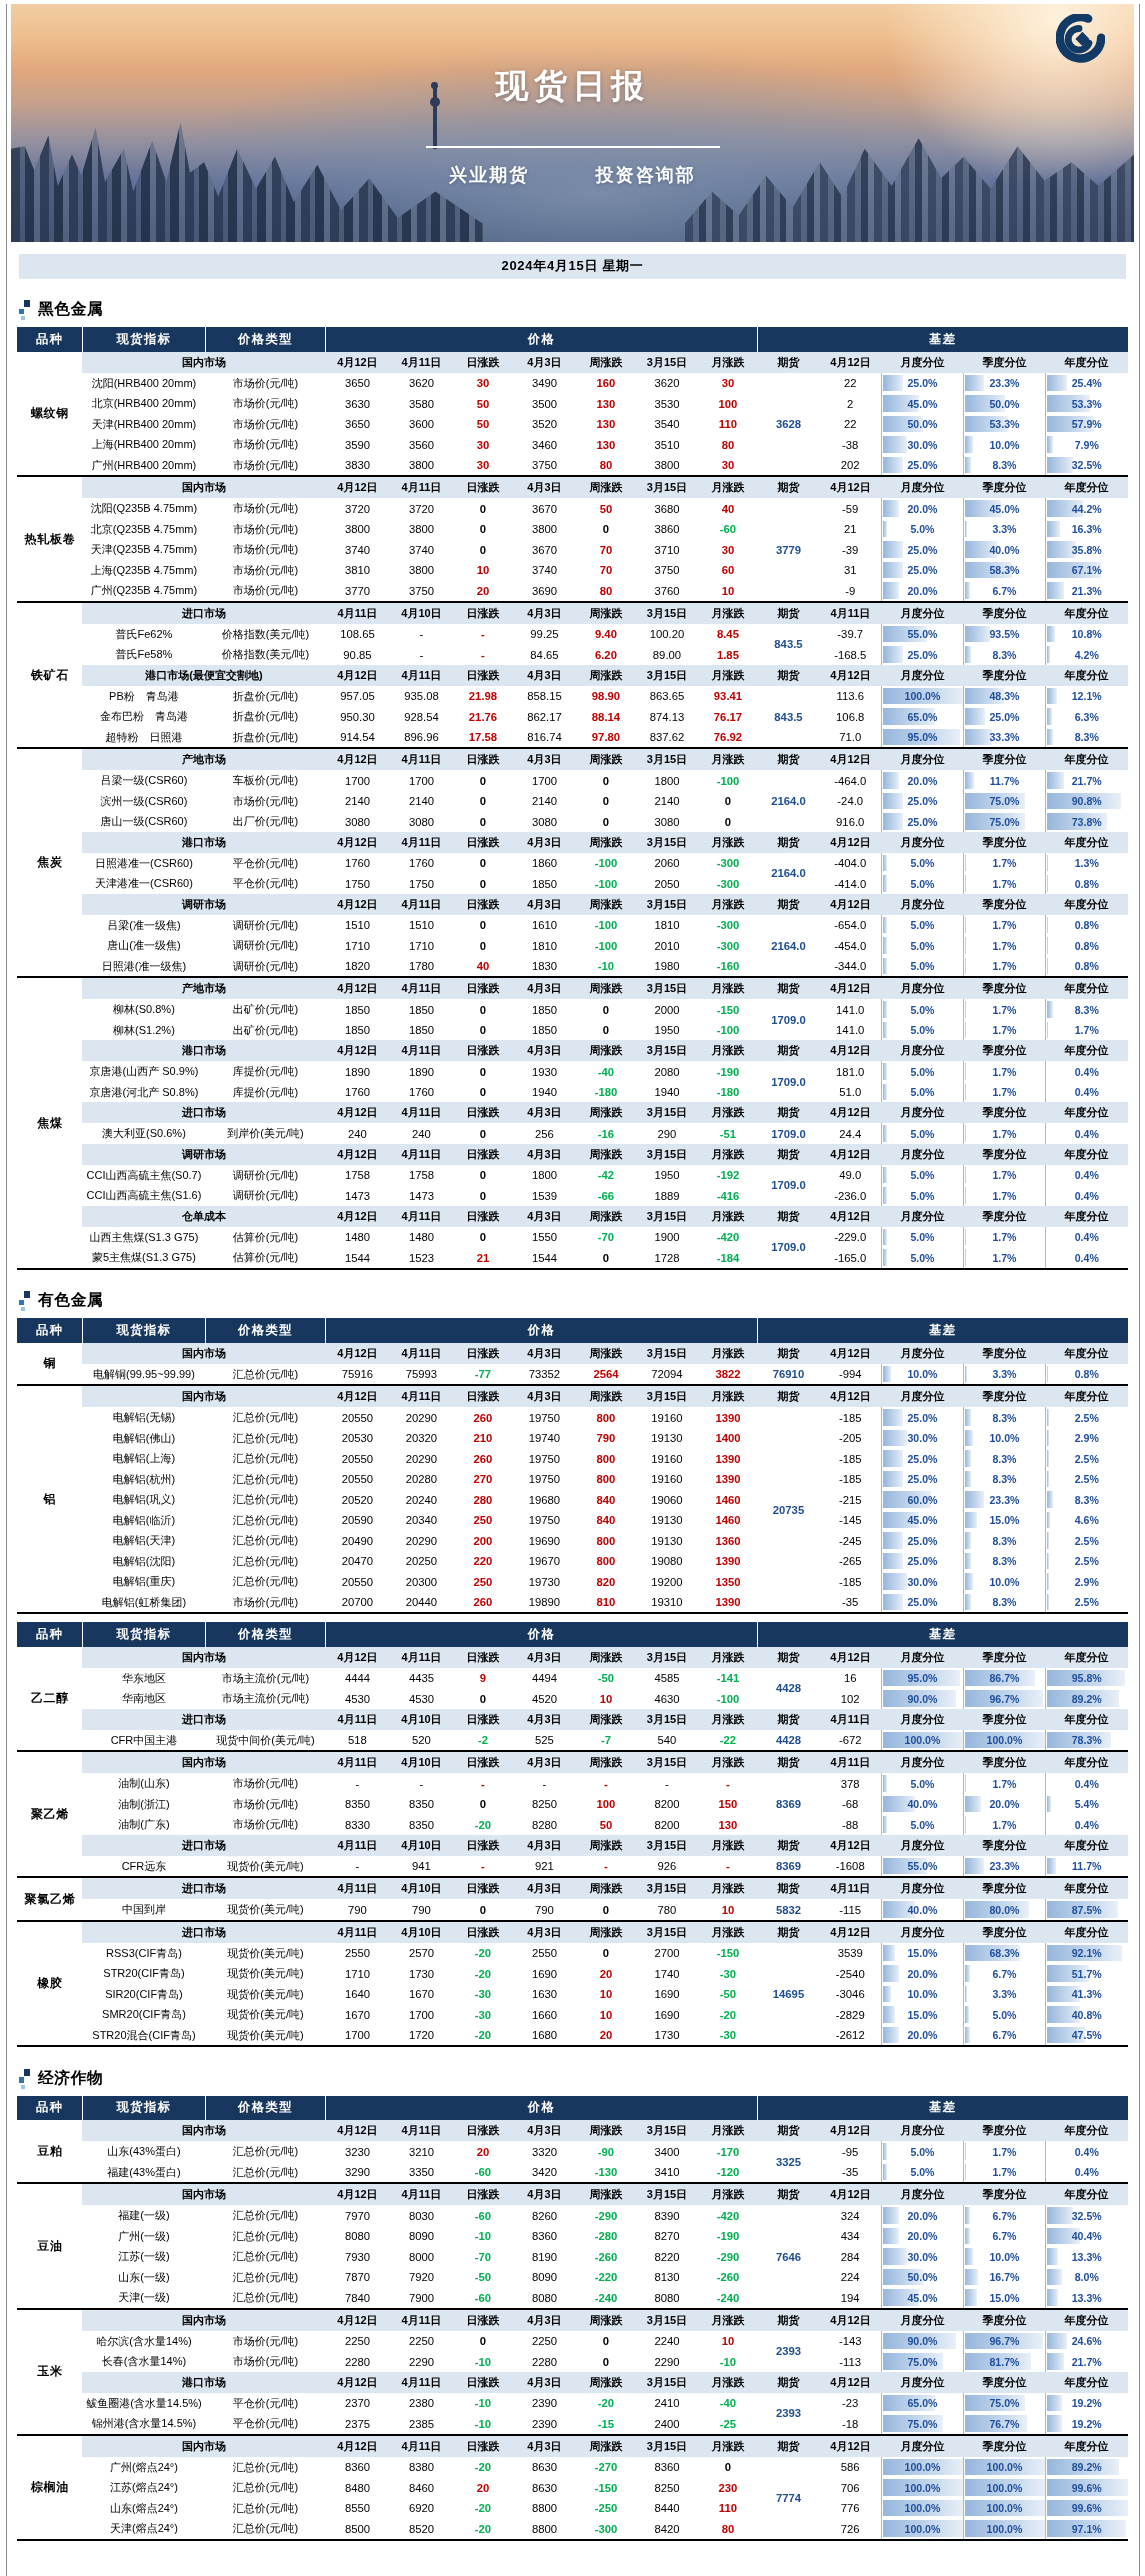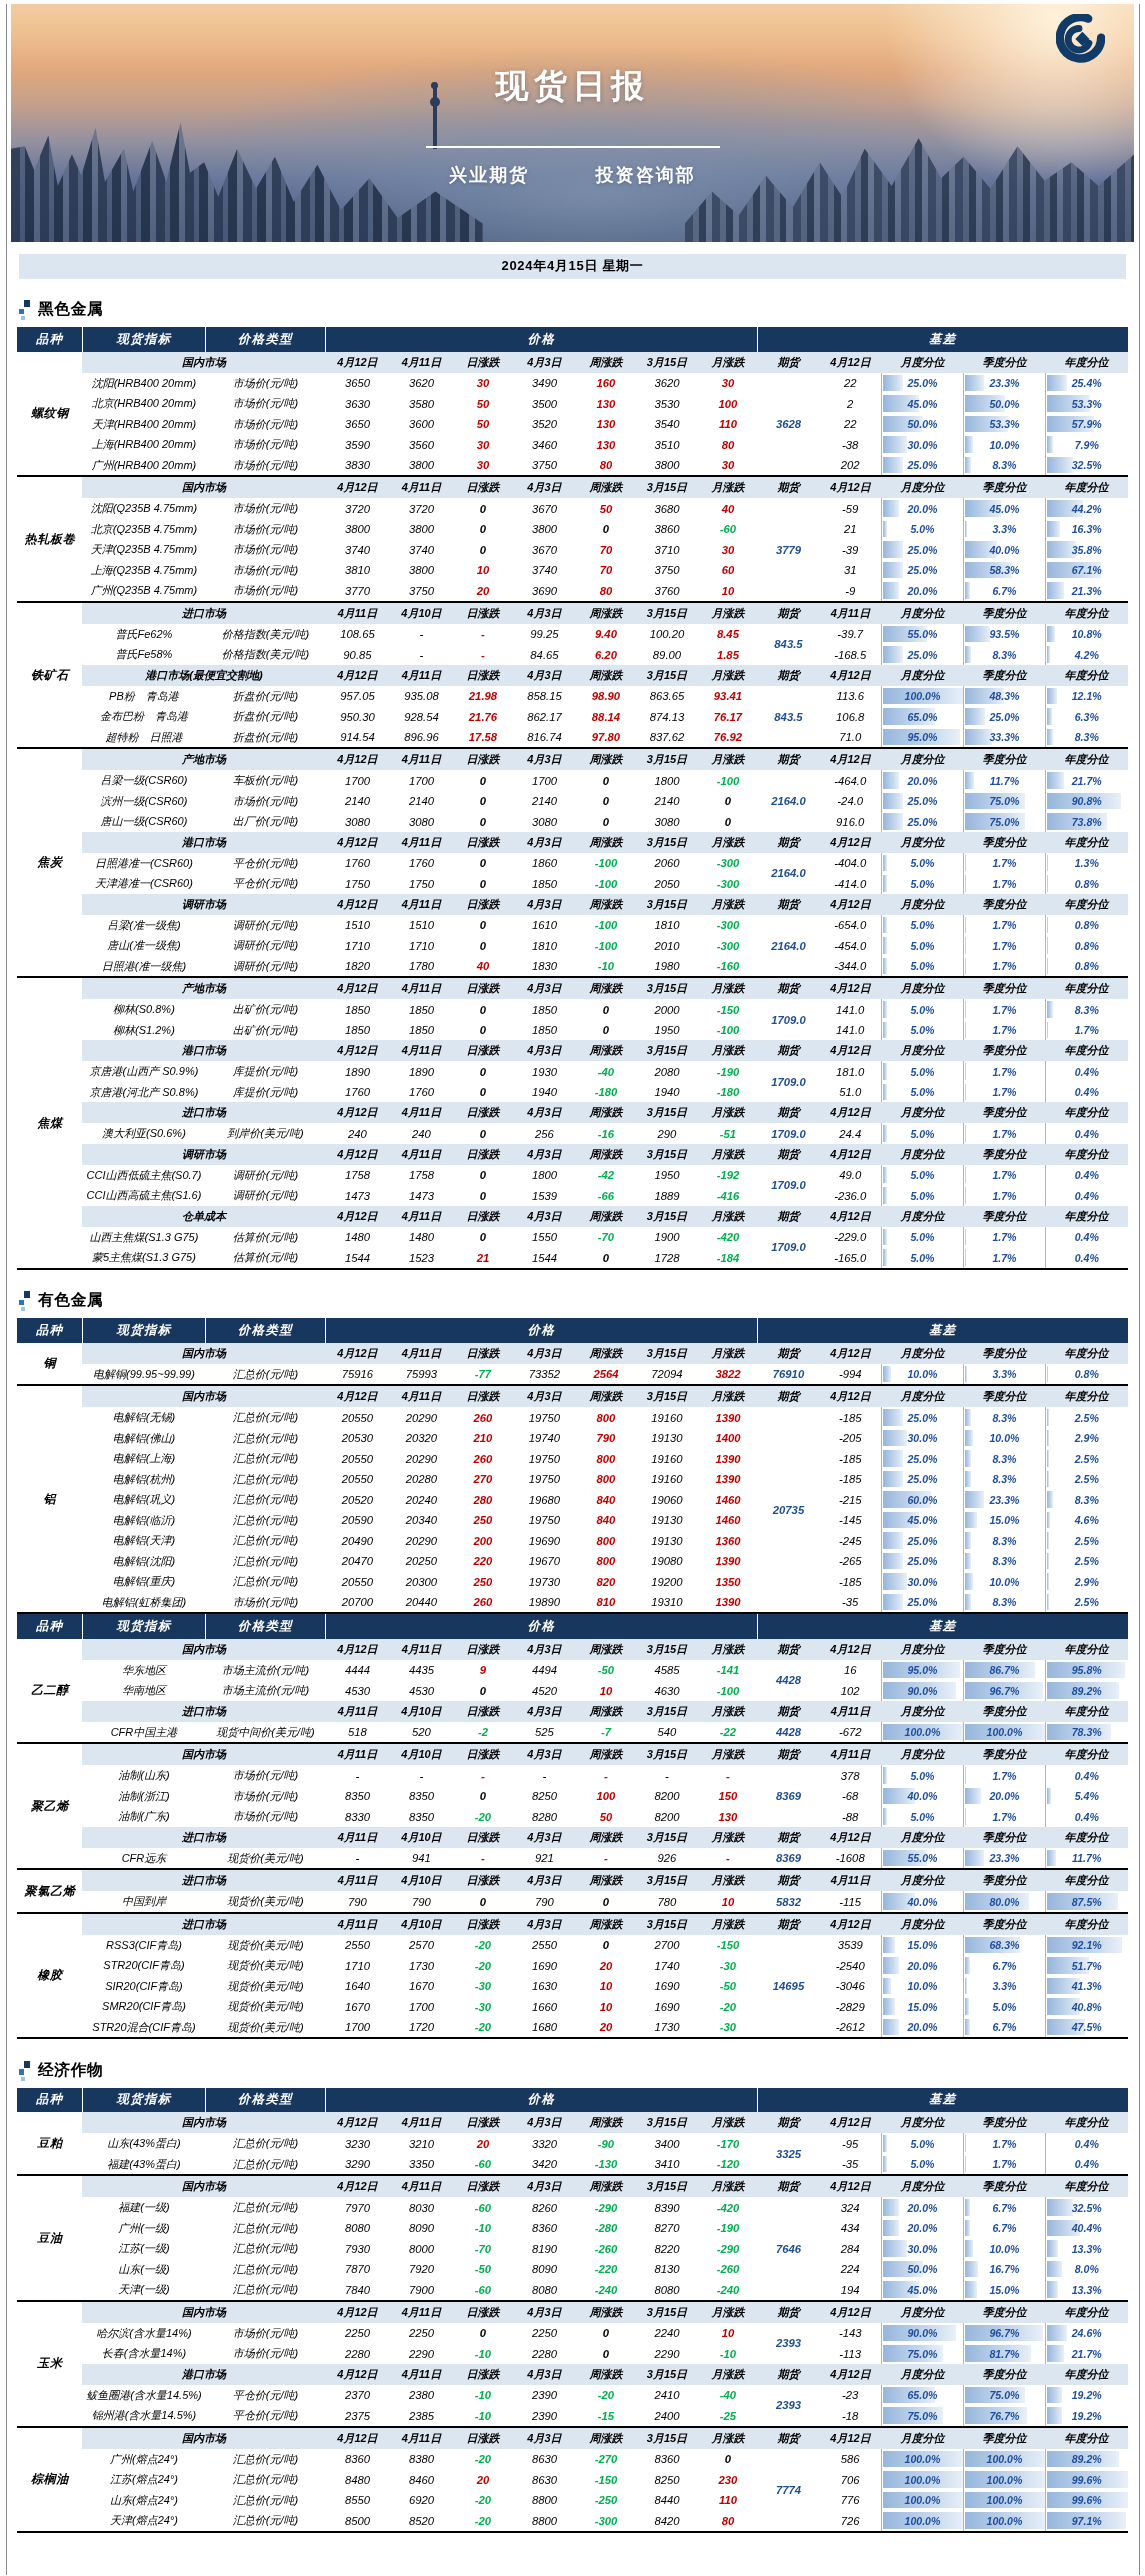--- a/index.html
+++ b/index.html
@@ -37,21 +37,21 @@
   
   .sec-title{display:flex;align-items:center;gap:6.8px;margin:20.5px 0 6.8px 12.3px;}
   .sec-title .txt{font-size:15.7px;font-weight:800;letter-spacing:0.7px;}
   .bullet{position:relative;width:12.3px;height:20.5px;display:inline-block;}
   .bullet i{position:absolute;display:block;}
   .bullet .b1{width:6.8px;height:6.8px;background:#17375E;left:4.8px;top:0.7px;}
   .bullet .b2{width:5.5px;height:5.5px;background:#2E75B6;left:0;top:9px;}
   .bullet .b3{width:4.1px;height:4.1px;background:#9DC3E6;left:2.1px;top:16.4px;}
 
   
-  table.rpt{table-layout:fixed;width:1109px;margin:0 auto 0;border-collapse:collapse;border-bottom:2.1px solid #000;font-style:italic;}
+  table.rpt{table-layout:fixed;width:1109px;margin:0 auto 8px;border-collapse:collapse;border-bottom:2.1px solid #000;}
   table.rpt th,table.rpt td{padding:0 1.4px;text-align:center;vertical-align:middle;overflow:hidden;white-space:nowrap;}
   table.rpt thead th{height:24.6px;background:var(--hdr,#17375E);color:#fff;font-weight:700;font-size:12.3px;border-right:1.4px solid #fff;letter-spacing:1.4px;}
   table.rpt thead th:last-child{border-right:none;}
   .sub-row td{height:21px;background:var(--band,#DCE6F1);font-weight:700;font-size:11px;}
   .data-row td{height:20.5px;font-size:11.3px;background:#fff;}
   td.variety{background:#fff;font-size:12px;letter-spacing:0.7px;}
   td.ind,td.ptype{font-size:11px;}
   td.fut{color:var(--fut,#1F4E8F);font-weight:700;}
   .chg-up{color:var(--up,#C00000);font-weight:700;}
   .chg-down{color:var(--down,#00B050);font-weight:700;}
@@ -720,21 +720,21 @@
             <td class="sub">周涨跌</td>
             <td class="sub">3月15日</td>
             <td class="sub">月涨跌</td>
             <td class="sub">期货</td>
             <td class="sub">4月12日</td>
             <td class="sub">月度分位</td>
             <td class="sub">季度分位</td>
             <td class="sub">年度分位</td>
           </tr>
           <tr class="data-row">
-            <td class="ind">CCI山西低硫主焦(S0.7)</td>
+            <td class="ind">CCI山西高硫主焦(S0.7)</td>
             <td class="ptype">调研价(元/吨)</td>
             <td class="num">1758</td>
             <td class="num">1758</td>
             <td class="chg-zero">0</td>
             <td class="num">1800</td>
             <td class="chg-down">-42</td>
             <td class="num">1950</td>
             <td class="chg-down">-192</td>
             <td class="fut" rowspan="2">1709.0</td>
             <td class="num">49.0</td>

